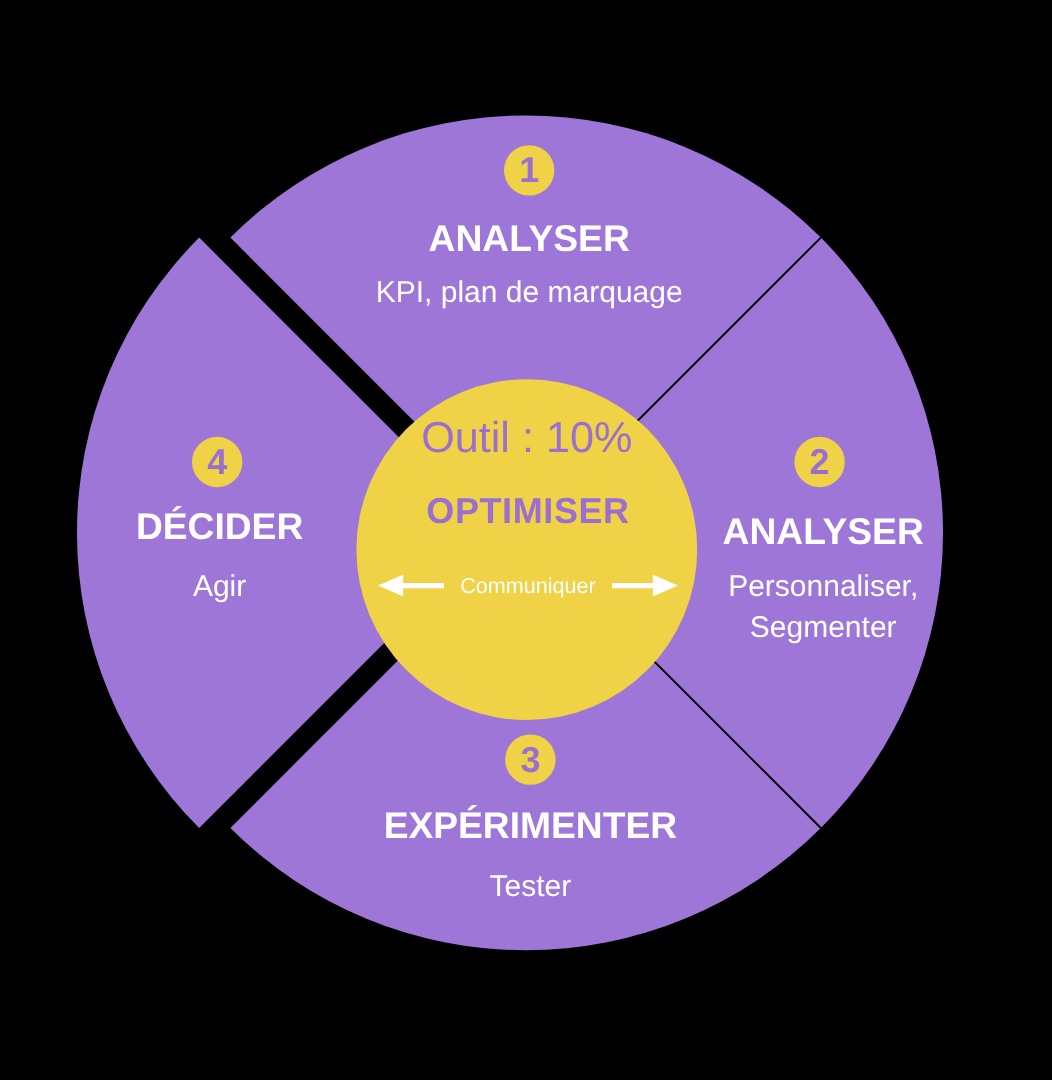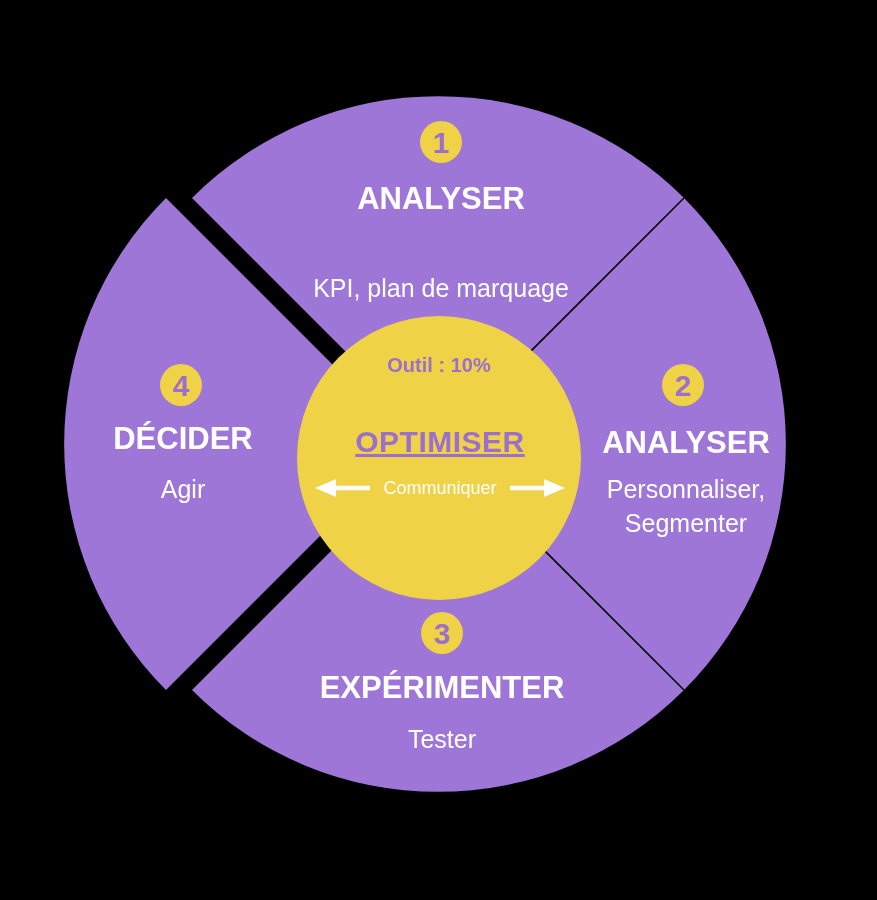--- a/index.html
+++ b/index.html
@@ -53,22 +53,22 @@
     border-radius: 50%;
     background: var(--yellow, #f0d246);
     color: var(--purple-text, #9a6fd0);
     font-size: 30px;
     font-weight: bold;
     line-height: 43px;
     text-align: center;
   }
   .center-purple {
     width: 400px;
-    font-size: 20px;
-    font-weight: 700;
+    font-size: 36px;
+    font-weight: 400;
     color: var(--purple-text, #9a6fd0);
     line-height: 26px;
   }
   .center-title {
     width: 400px;
     font-size: 30px;
     font-weight: bold;
     letter-spacing: 0.5px;
     color: var(--purple-text, #9a6fd0);
     line-height: 30px;
@@ -106,32 +106,32 @@
       <polygon class="arrow-head" points="315,488 336,479 336,497"></polygon>
     </g>
     <g>
       <line class="arrow-shaft" x1="510" y1="488" x2="546" y2="488"></line>
       <polygon class="arrow-head" points="565,488 544,479 544,497"></polygon>
     </g>
   </svg>
 
   <div class="badge" style="left:420px; top:121px;">1</div>
   <div class="txt seg-title" style="left:241px; top:183px;">ANALYSER</div>
-  <div class="txt seg-sub" style="left:241px; top:227px;margin-top:44px;">KPI, plan de marquage</div>
+  <div class="txt seg-sub" style="left:241px; top:227px;">KPI, plan de marquage</div>
 
   <div class="badge" style="left:662px; top:364px;">2</div>
   <div class="txt seg-title" style="left:486px; top:427px;">ANALYSER</div>
   <div class="txt seg-sub" style="left:486px; top:472px;">Personnaliser,</div>
   <div class="txt seg-sub" style="left:486px; top:506px;">Segmenter</div>
 
   <div class="badge" style="left:421px; top:612px;">3</div>
   <div class="txt seg-sub" style="left:242px; top:722px;">Tester</div>
   <div class="txt seg-title" style="left:242px; top:672px;">EXPÉRIMENTER</div>
 
   <div class="badge" style="left:160px; top:364px;">4</div>
   <div class="txt seg-title" style="left:-17px; top:423px;">DÉCIDER</div>
   <div class="txt seg-sub" style="left:-17px; top:472px;">Agir</div>
 
   <div class="txt center-purple" style="left:239px; top:352px;">Outil : 10%</div>
-  <div class="txt center-title" style="left:240px; top:427px;text-decoration:underline;">OPTIMISER</div>
+  <div class="txt center-title" style="left:240px; top:412px;">OPTIMISER</div>
   <div class="txt center-mid" style="left:240px; top:477px;">Communiquer</div>
 
 </div>
 
 </body></html>

